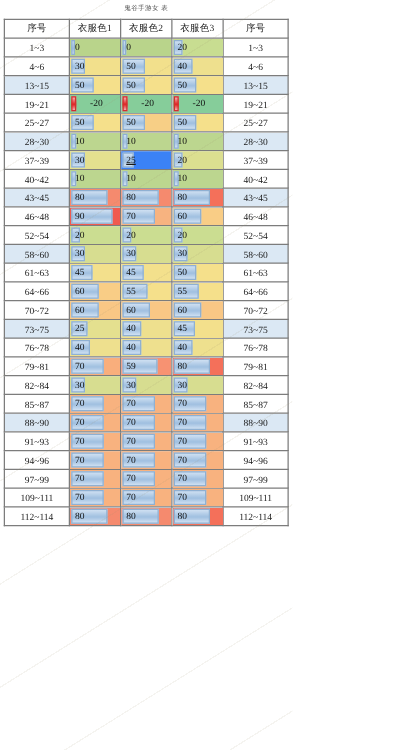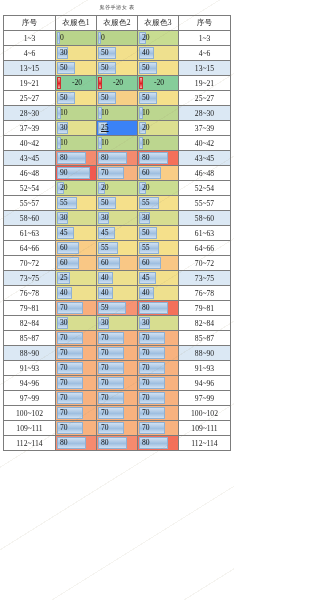--- a/index.html
+++ b/index.html
@@ -269,36 +269,20 @@
           <span class="bar" style="width: 7.33333px;"></span>
           <span class="num">20</span>
         </td>
         <td class="val" style="background: rgb(203, 221, 145);">
           <span class="bar" style="width: 7.33333px;"></span>
           <span class="num">20</span>
         </td>
         <td class="idx">52~54</td>
       </tr>
       <tr>
-        <td class="idx">55~57</td>
-        <td class="val" style="background: rgb(245, 224, 139);">
-          <span class="bar" style="width: 20.1667px;"></span>
-          <span class="num">55</span>
-        </td>
-        <td class="val" style="background: rgb(245, 224, 139);">
-          <span class="bar" style="width: 18.3333px;"></span>
-          <span class="num">50</span>
-        </td>
-        <td class="val" style="background: rgb(245, 224, 139);">
-          <span class="bar" style="width: 20.1667px;"></span>
-          <span class="num">55</span>
-        </td>
-        <td class="idx">55~57</td>
-      </tr>
-      <tr>
         <td class="idx alt">58~60</td>
         <td class="val" style="background: rgb(215, 221, 144);">
           <span class="bar" style="width: 11px;"></span>
           <span class="num">30</span>
         </td>
         <td class="val" style="background: rgb(215, 221, 144);">
           <span class="bar" style="width: 11px;"></span>
           <span class="num">30</span>
         </td>
         <td class="val" style="background: rgb(215, 221, 144);">
@@ -491,36 +475,20 @@
         </td>
         <td class="val" style="background: rgb(248, 178, 127);">
           <span class="bar" style="width: 25.6667px;"></span>
           <span class="num">70</span>
         </td>
         <td class="val" style="background: rgb(248, 178, 127);">
           <span class="bar" style="width: 25.6667px;"></span>
           <span class="num">70</span>
         </td>
         <td class="idx">97~99</td>
-      </tr>
-      <tr>
-        <td class="idx">100~102</td>
-        <td class="val" style="background: rgb(248, 178, 127);">
-          <span class="bar" style="width: 25.6667px;"></span>
-          <span class="num">70</span>
-        </td>
-        <td class="val" style="background: rgb(248, 178, 127);">
-          <span class="bar" style="width: 25.6667px;"></span>
-          <span class="num">70</span>
-        </td>
-        <td class="val" style="background: rgb(248, 178, 127);">
-          <span class="bar" style="width: 25.6667px;"></span>
-          <span class="num">70</span>
-        </td>
-        <td class="idx">100~102</td>
       </tr>
       <tr>
         <td class="idx">109~111</td>
         <td class="val" style="background: rgb(248, 178, 127);">
           <span class="bar" style="width: 25.6667px;"></span>
           <span class="num">70</span>
         </td>
         <td class="val" style="background: rgb(248, 178, 127);">
           <span class="bar" style="width: 25.6667px;"></span>
           <span class="num">70</span>

